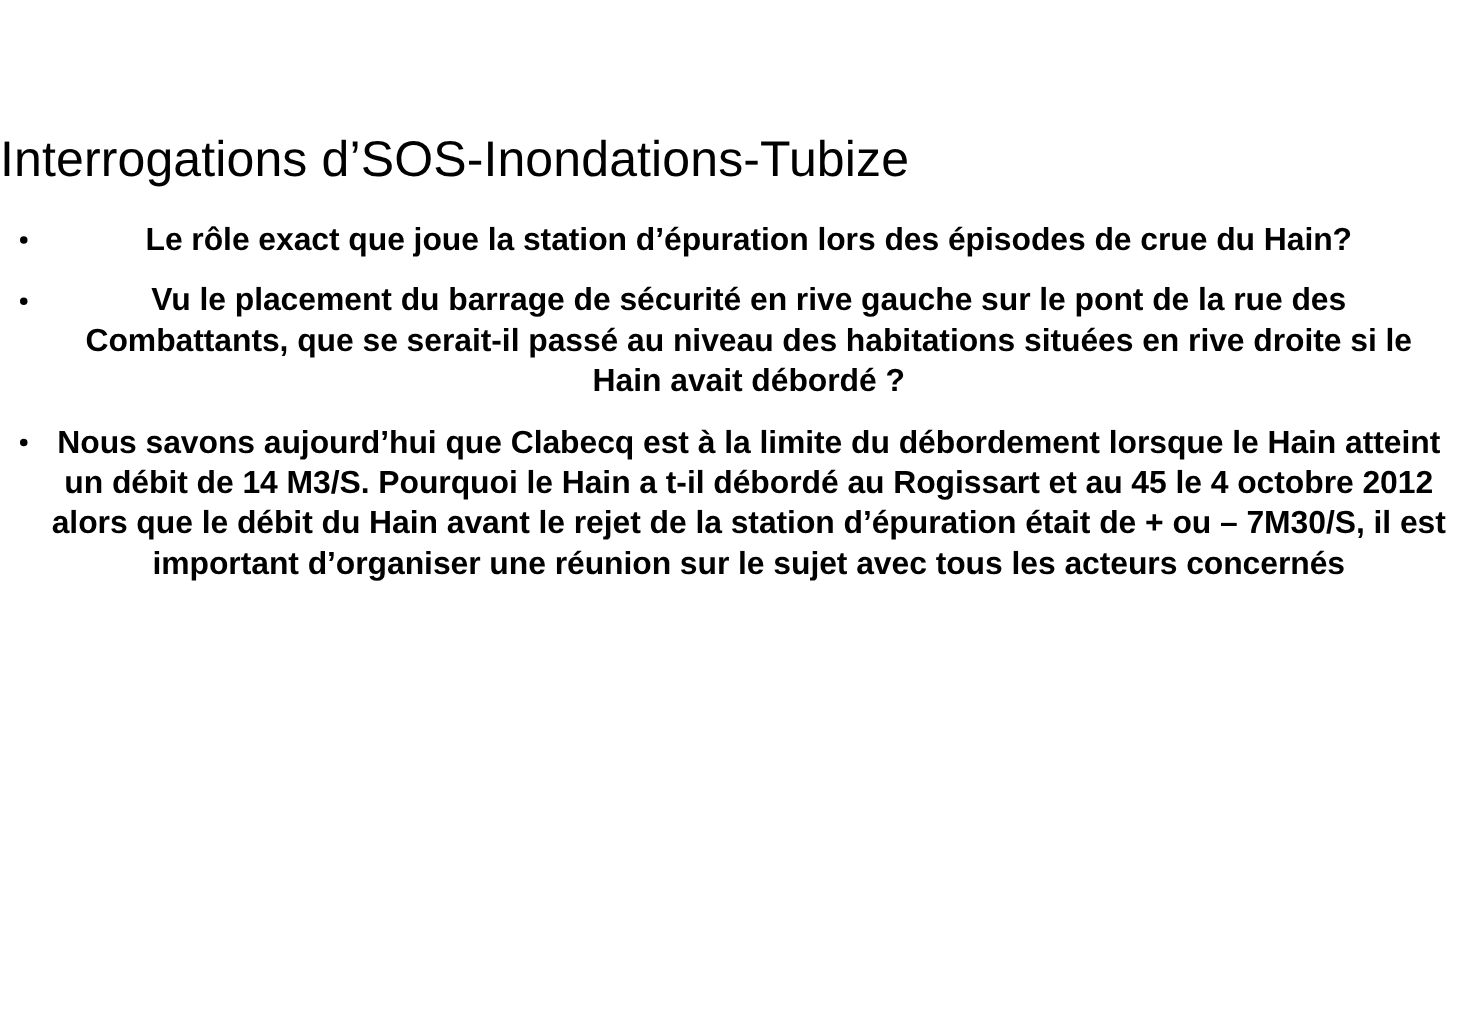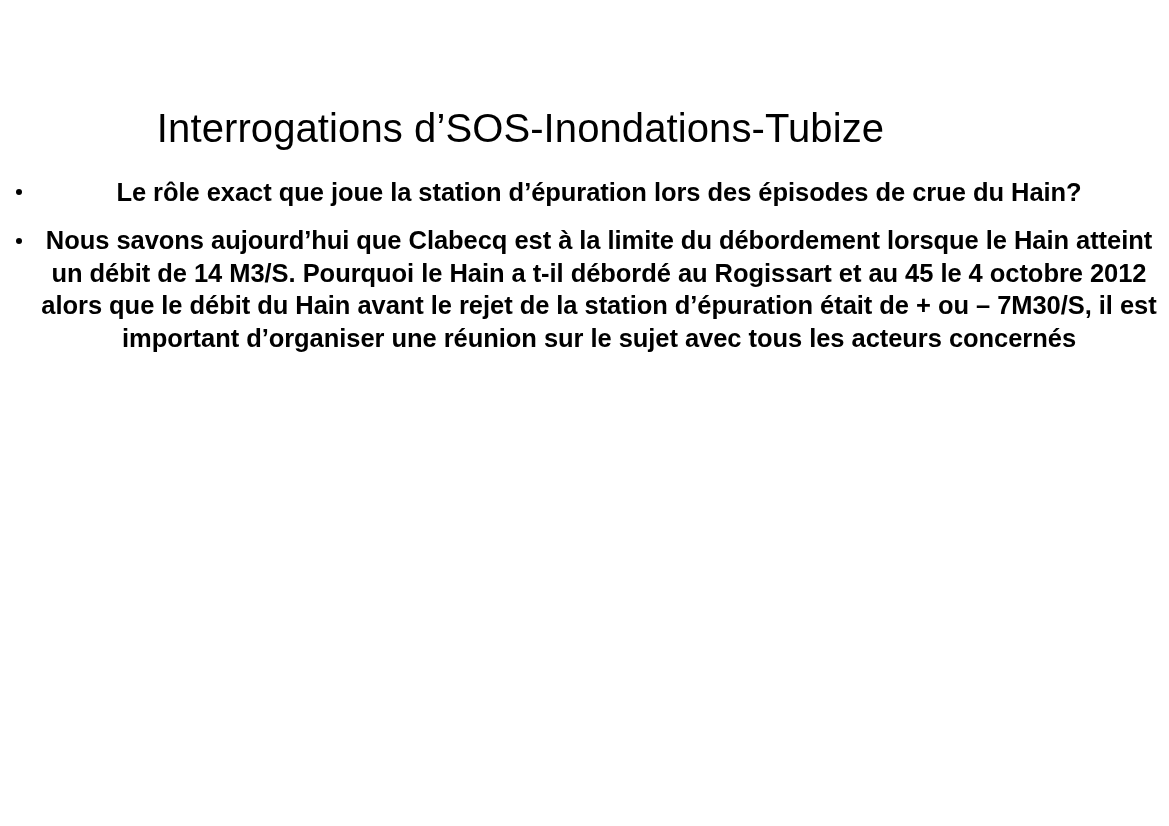--- a/index.html
+++ b/index.html
@@ -18,21 +18,20 @@
     position: relative;
     width: 1169px;
     height: 826px;
     box-sizing: border-box;
   }
   .slide-title {
     position: absolute;
     top: 78px;
     left: 0;
     width: 1041px;
-    text-align: center;
     font-size: 40px;
     font-weight: 400;
     line-height: 1.15;
     letter-spacing: 0.1px;
   }
   .bullet-list {
     position: absolute;
     top: 176px;
     left: 10px;
     width: 1150px;
@@ -74,17 +73,21 @@
 
   <h1 class="slide-title">Interrogations d’SOS-Inondations-Tubize</h1>
 
   <ul class="bullet-list">
     <li class="bullet-item">
       <span class="dot"></span>
       <span class="bullet-text">Le rôle exact que joue la station d’épuration lors des épisodes de crue du Hain?</span>
     </li>
     <li class="bullet-item">
       <span class="dot"></span>
+      <span class="bullet-text">Vu le placement du barrage de sécurité en rive gauche sur le pont de la rue des Combattants, que se serait-il passé au niveau des habitations situées en rive droite si le Hain avait débordé ?</span>
+    </li>
+    <li class="bullet-item">
+      <span class="dot"></span>
       <span class="bullet-text">Nous savons aujourd’hui que Clabecq est à la limite du débordement lorsque le Hain atteint un débit de 14 M3/S. Pourquoi le Hain a t-il débordé au Rogissart et au 45 le 4 octobre 2012 alors que le débit du Hain avant le rejet de la station d’épuration était de + ou – 7M30/S, il est important d’organiser une réunion sur le sujet avec tous les acteurs concernés</span>
     </li>
   </ul>
 
 </div>
 
 </body></html>

